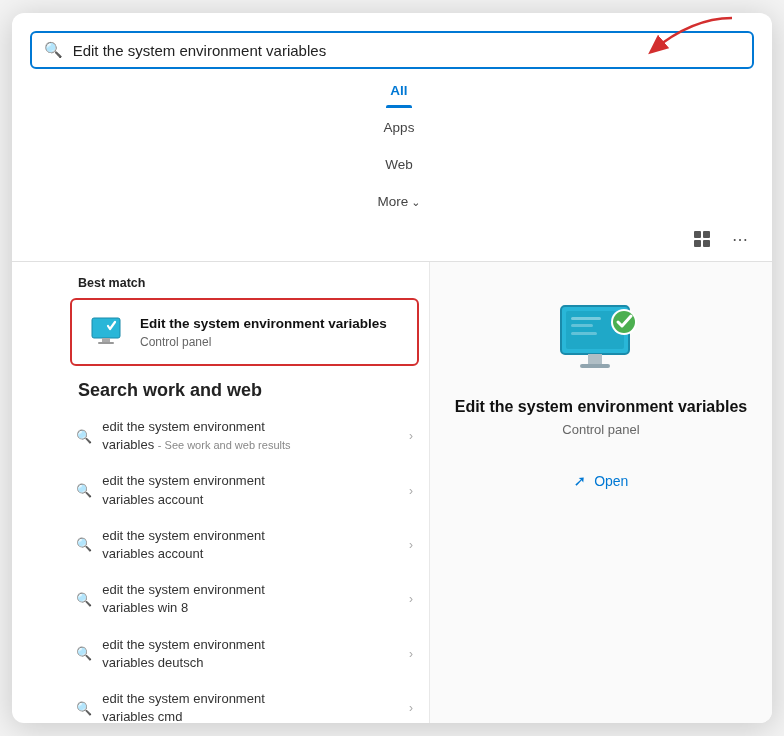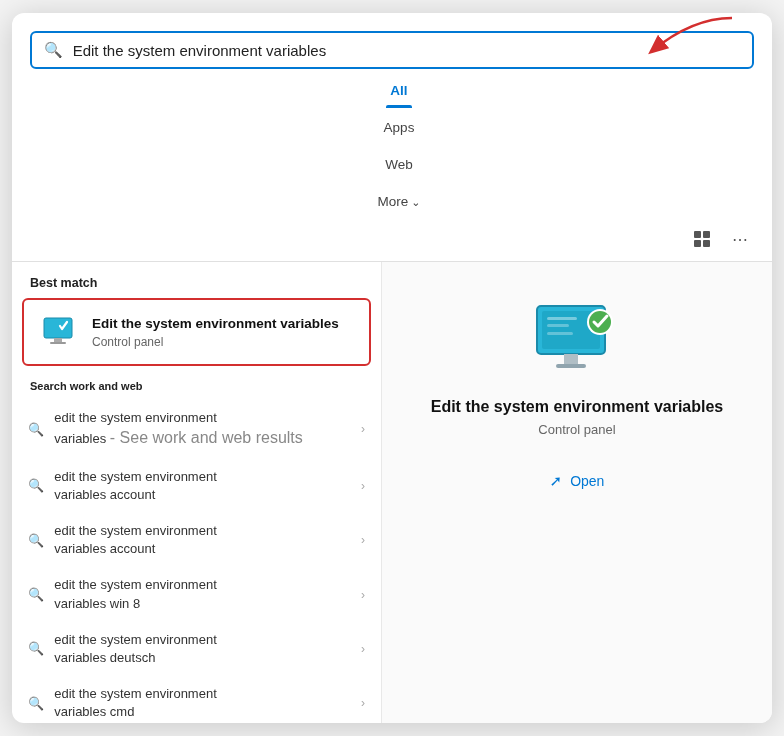--- a/index.html
+++ b/index.html
@@ -99,20 +99,21 @@
       border-radius: 4px;
       cursor: pointer;
       color: #555;
       font-size: 16px;
     }
     
     .main-content {
       display: flex;
       flex: 1;
       overflow: hidden;
+      margin-left: 48px;
     }
     
     .left-panel {
       width: 370px;
       padding: 14px 0;
       overflow-y: auto;
       border-right: 1px solid #e8e8e8;
     }
     .section-label {
       font-size: 12.5px;
@@ -144,21 +145,21 @@
       color: #111;
       line-height: 1.3;
     }
     .best-match-subtitle {
       font-size: 12px;
       color: #666;
       margin-top: 3px;
     }
     
     .section-label2 {
-      font-size: 11px;
+      font-size: 18px;
       font-weight: 600;
       color: #222;
       padding: 4px 18px 8px 18px;
     }
     .web-item {
       display: flex;
       align-items: center;
       gap: 10px;
       padding: 9px 16px;
       cursor: pointer;
@@ -169,21 +170,21 @@
       font-size: 13px;
       flex-shrink: 0;
     }
     .web-item-text {
       font-size: 13px;
       color: #333;
       flex: 1;
       line-height: 1.4;
     }
     .web-item-text .bold { font-weight: 400; }
-    .web-item-text .muted { color: #888; font-size: 16px; }
+    .web-item-text .muted { color: #888; font-size: 11px; }
     .web-item-arrow {
       color: #aaa;
       font-size: 12px;
     }
     
     .right-panel {
       flex: 1;
       display: flex;
       flex-direction: column;
       align-items: center;

